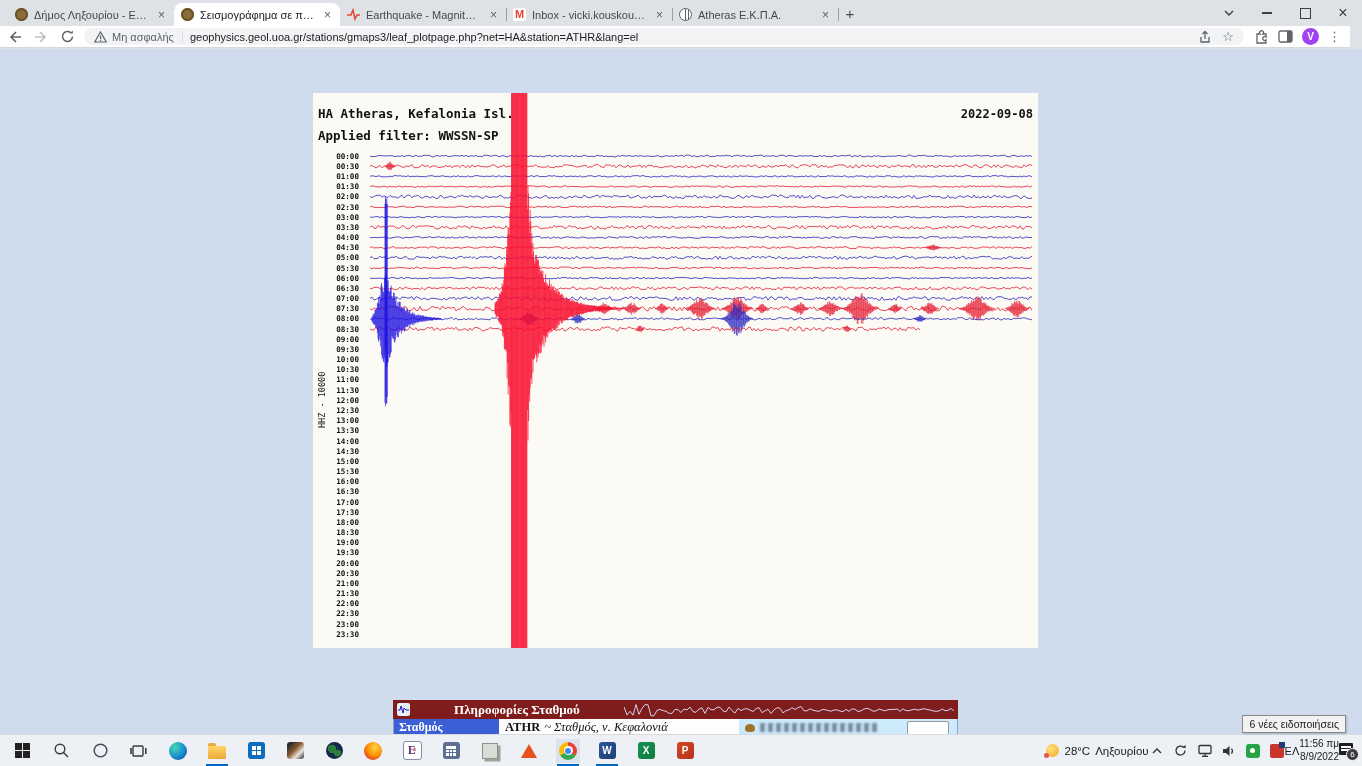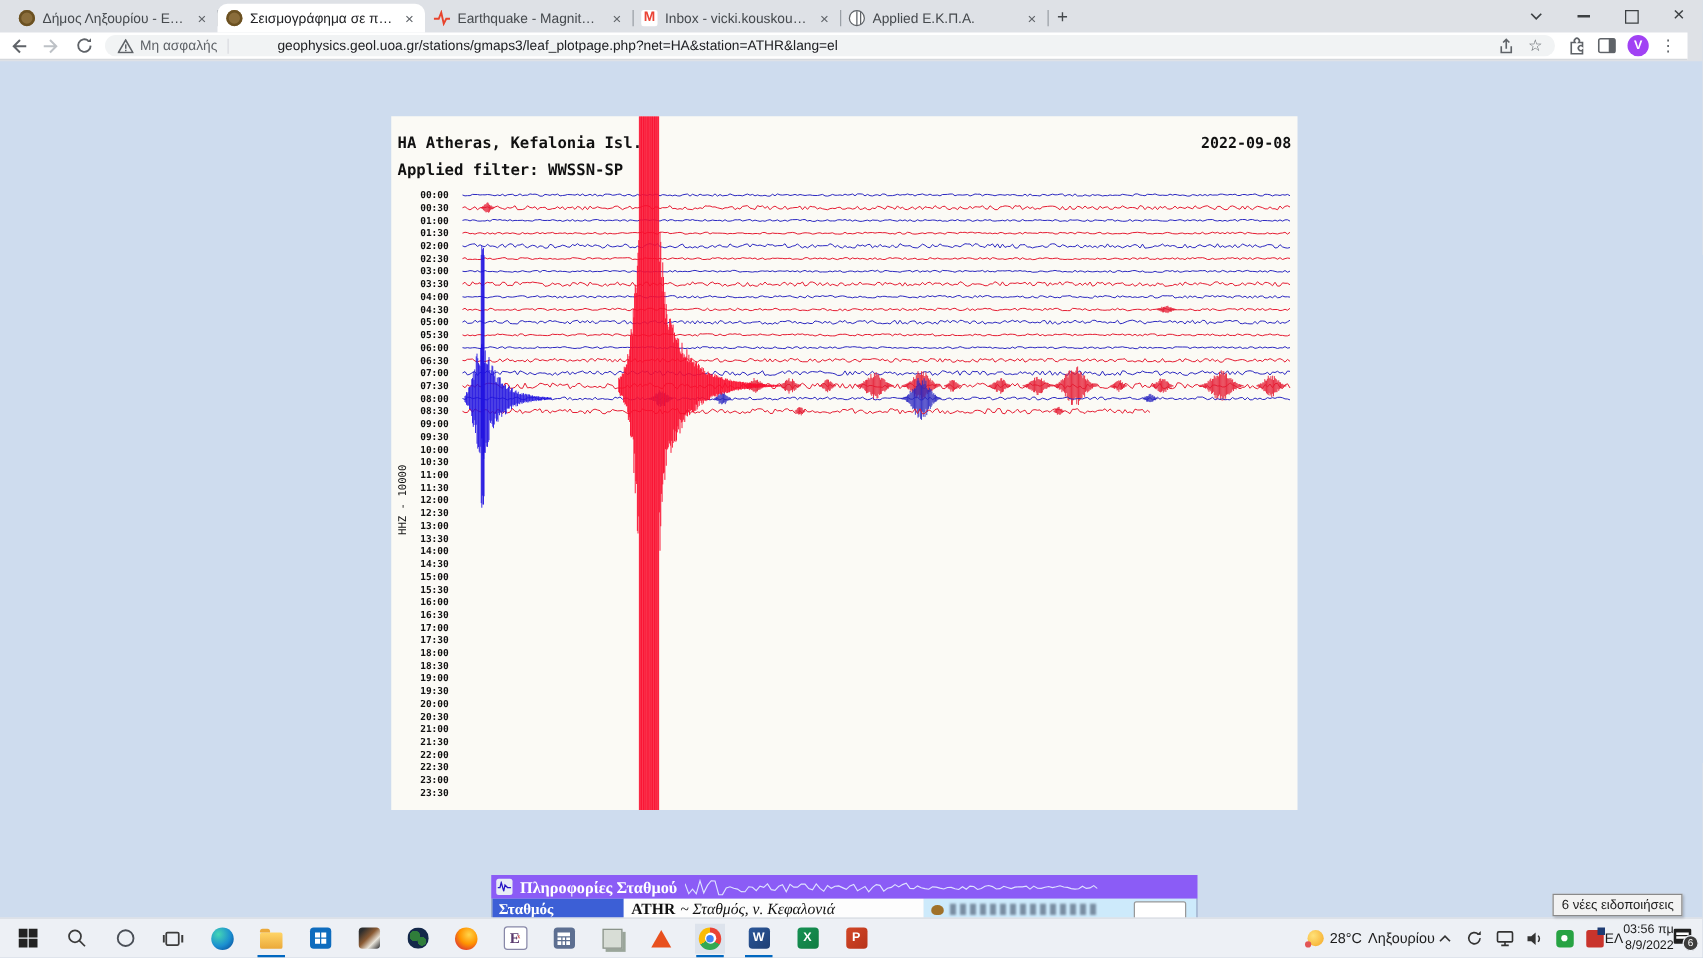--- a/index.html
+++ b/index.html
@@ -26,40 +26,40 @@
   .win-controls{position:absolute;right:0;top:0;height:26px;display:flex;align-items:center;}
   .wc{width:38px;height:26px;display:flex;align-items:center;justify-content:center;color:#3c4043;font-size:13px;}
 
   
   .toolbar{position:absolute;top:26px;left:0;right:12px;height:22px;background:#ffffff;
     border-bottom:1px solid #d5d8dc;display:flex;align-items:center;padding:0 6px;box-sizing:border-box;gap:8px;}
   .nav-ic{width:18px;height:18px;display:flex;align-items:center;justify-content:center;}
   .omnibox{flex:0 0 auto;width:1160px;height:17px;background:#f1f3f4;border-radius:9px;
     display:flex;align-items:center;padding:0 10px;gap:7px;font-size:11px;color:#5f6368;box-sizing:border-box;}
   .omni-sec{display:flex;align-items:center;gap:5px;border-right:1px solid #dadce0;padding-right:8px;}
-  .omni-url{color:#202124;flex:1;white-space:nowrap;overflow:hidden;margin-left:32px;}
+  .omni-url{color:#202124;flex:1;white-space:nowrap;overflow:hidden;}
   .omni-right{display:flex;gap:10px;align-items:center;}
   .ext-icons{display:flex;align-items:center;gap:9px;margin-left:2px;}
   .avatar{width:17px;height:17px;border-radius:50%;background:#a142f4;color:#fff;
     font-size:10px;font-weight:bold;display:flex;align-items:center;justify-content:center;}
 
   
   .content{position:absolute;top:49px;left:0;right:0;bottom:31px;background:#cedcee;overflow:hidden;}
   .page-head{text-align:center;font-family:"Liberation Serif",serif;color:#10103f;}
   .page-title{margin-top:7px;font-size:14px;font-weight:bold;}
   .page-sub{font-size:12.5px;margin-top:1px;}
   .page-link{display:inline-block;margin-top:2px;font-size:12.5px;font-weight:bold;
     color:#2b22b8;text-decoration:underline;cursor:pointer;}
 
   .plot{position:absolute;left:313px;top:44px;width:725px;height:555px;background:#fbfaf5;}
   .plot svg{position:absolute;left:0;top:0;}
 
   
   .info{position:absolute;left:393px;top:651px;width:565px;font-family:"Liberation Serif",serif;}
-  .info-head{height:19px;background:#8b5cf6;display:flex;align-items:center;gap:6px;padding:0 4px;}
+  .info-head{height:19px;background:#7f1d1d;display:flex;align-items:center;gap:6px;padding:0 4px;justify-content:space-between;}
   .info-head-icon{width:13px;height:13px;background:#e8eef5;border-radius:2px;flex:0 0 13px;
     display:flex;align-items:center;justify-content:center;}
   .info-head-title{color:#ffffff;font-weight:bold;font-size:13px;white-space:nowrap;}
   .info-row{display:flex;height:18px;border:1px solid #8ea0c0;border-top:none;box-sizing:border-box;}
   .cell-label{width:105px;background:#3c5fd6;color:#fff;font-weight:bold;font-size:12px;
     display:flex;align-items:center;padding-left:5px;box-sizing:border-box;}
   .cell-value{flex:1;background:#fdfdfd;font-size:12.5px;display:flex;align-items:center;gap:4px;padding-left:6px;color:#111;}
   .cell-value i{font-style:italic;}
   .cell-map{width:218px;background:#cdeafb;position:relative;display:flex;align-items:center;gap:5px;padding-left:6px;box-sizing:border-box;}
   .map-glyph{width:10px;height:8px;background:#a0722a;border-radius:50% 50% 40% 40%;}
@@ -130,21 +130,21 @@
           <span class="sep"></span>
         </div>
         <div class="tab">
           <span class="favicon fav-gmail">M</span>
           <span class="tab-title">Inbox - vicki.kouskouna@gmail.c</span>
           <span class="tab-close">×</span>
           <span class="sep"></span>
         </div>
         <div class="tab">
           <span class="favicon fav-globe"></span>
-          <span class="tab-title">Applied Ε.Κ.Π.Α.</span>
+          <span class="tab-title">Atheras Ε.Κ.Π.Α.</span>
           <span class="tab-close">×</span>
           <span class="sep"></span>
         </div>
       </div>
     <div class="newtab">+</div>
     <div class="win-controls">
       <div class="wc">
         <svg width="12" height="8">
             <path d="M2 2 L6 6 L10 2" stroke="#3c4043" stroke-width="1.4" fill="none"></path>
           </svg>
@@ -467,21 +467,21 @@
             </div>
           </span>
           <span class="tray-glyph">
             <div style="width:14px;height:14px;border-radius:2px;background:#c9342c;position:relative;">
               <div style="position:absolute;right:-1px;top:-2px;width:6px;height:6px;background:#1f3b73;"></div>
             </div>
           </span>
         </span>
       <span class="lang">ΕΛ</span>
       <span class="clock">
-        <span>03:56 πμ</span><br>
+        <span>11:56 πμ</span><br>
         <span>8/9/2022</span>
       </span>
       <span class="notif">
         <span class="pane"></span>
         <span class="badge">6</span>
       </span>
     </div>
   </div>
 </div>
 

